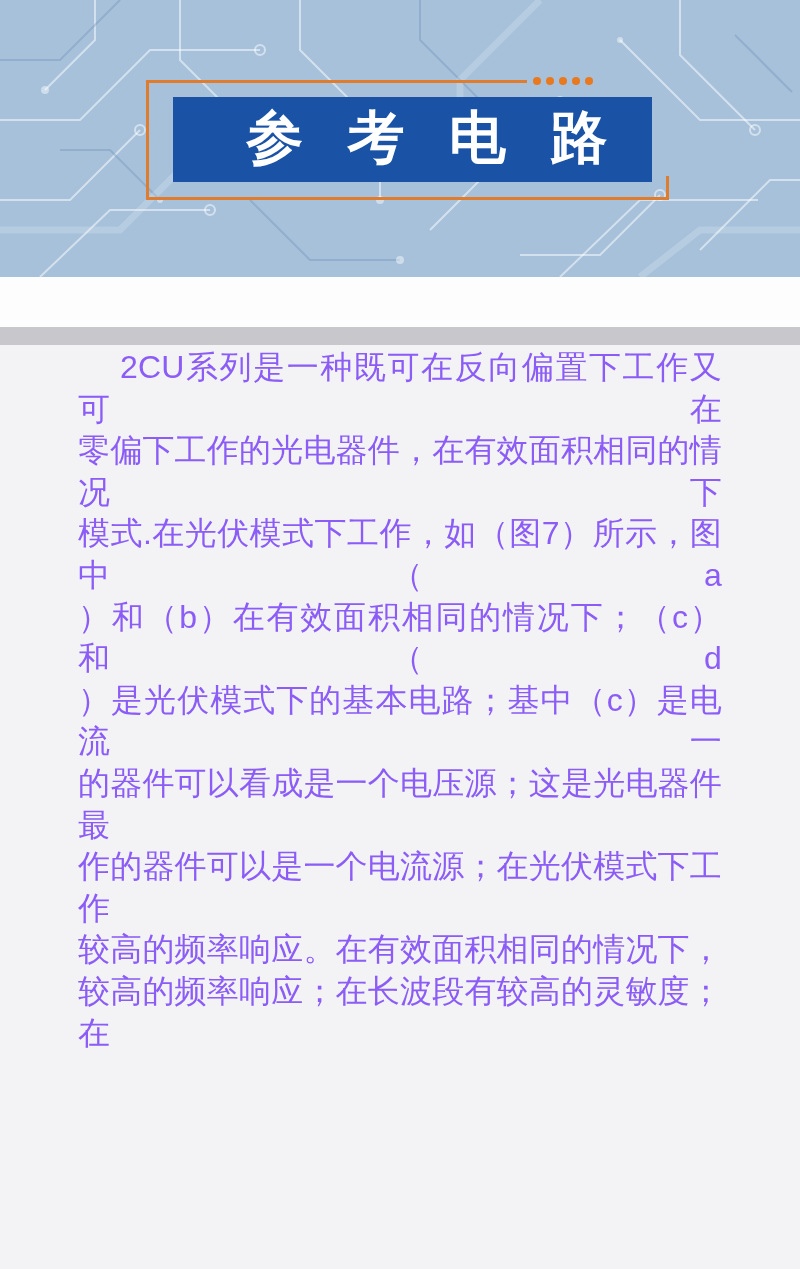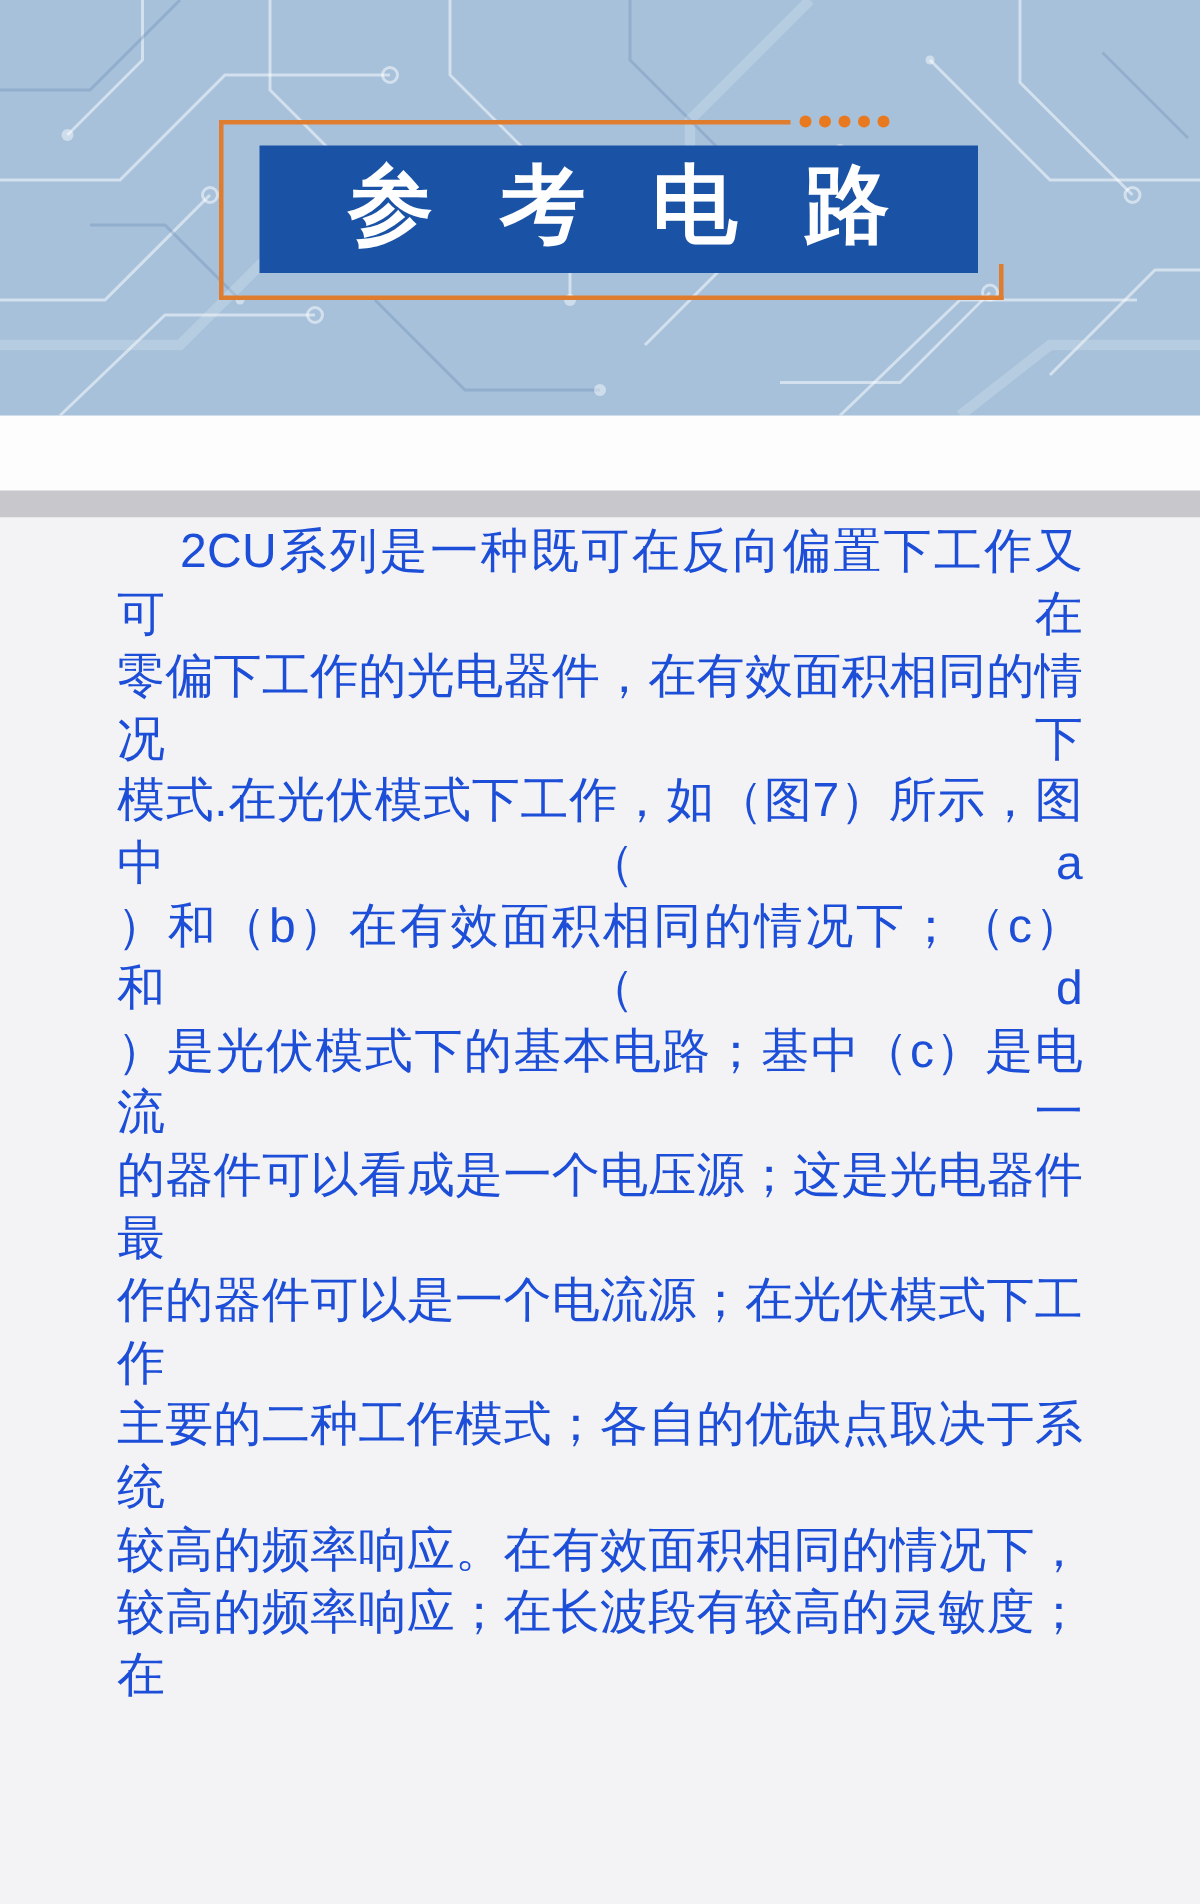--- a/index.html
+++ b/index.html
@@ -27,21 +27,21 @@
   .frame-bottom { left: 146px; top: 197px; width: 523px; height: 3px; }
   .frame-right  { left: 666px; top: 176px; width: 3px;  height: 24px; }
 
   .dots { position: absolute; left: 533px; top: 77px; display: flex; gap: 5px; }
   .dots .dot { width: 8px; height: 8px; border-radius: 50%; background: #e8791f; }
 
   .title-panel {
     position: absolute; left: 173px; top: 97px;
     width: 479px; height: 85px;
     background: #1a53a6;
-    display: flex; align-items: center; justify-content: center;
+    display: flex; align-items: center; justify-content: flex-end;
   }
   .title {
     color: #ffffff;
     font-size: 57px;
     font-weight: 700;
     letter-spacing: 0.78em;
     text-indent: 0.78em; 
     white-space: nowrap;
     line-height: 1;
     padding-bottom: 4px;
@@ -53,21 +53,21 @@
 
   
   .content {
     width: 800px;
     padding: 2px 78px 0 78px;
     background: #f3f3f6;
   }
   .line {
     font-size: 32px;
     line-height: 41.6px;
-    color: #1d4ed8;
+    color: #8b5cf6;
     text-align: justify;
     text-align-last: justify;
     letter-spacing: 0.2px;
   }
   .line.first { text-indent: 42px; }
 </style>
 </head>
 <body>
 
 <div class="page">
@@ -141,19 +141,18 @@
   <div class="band-gray"></div>
 
   <main class="content">
     <p class="line first">2CU系列是一种既可在反向偏置下工作又可在</p>
     <p class="line">零偏下工作的光电器件，在有效面积相同的情况下</p>
     <p class="line">模式.在光伏模式下工作，如（图7）所示，图中（a</p>
     <p class="line">）和（b）在有效面积相同的情况下；（c）和（d</p>
     <p class="line">）是光伏模式下的基本电路；基中（c）是电流一</p>
     <p class="line">的器件可以看成是一个电压源；这是光电器件最</p>
     <p class="line">作的器件可以是一个电流源；在光伏模式下工作</p>
-    <p class="line">主要的二种工作模式；各自的优缺点取决于系统</p>
     <p class="line">较高的频率响应。在有效面积相同的情况下，</p>
     <p class="line">较高的频率响应；在长波段有较高的灵敏度；在</p>
 
   </main>
 
 </div>
 
 </body></html>

